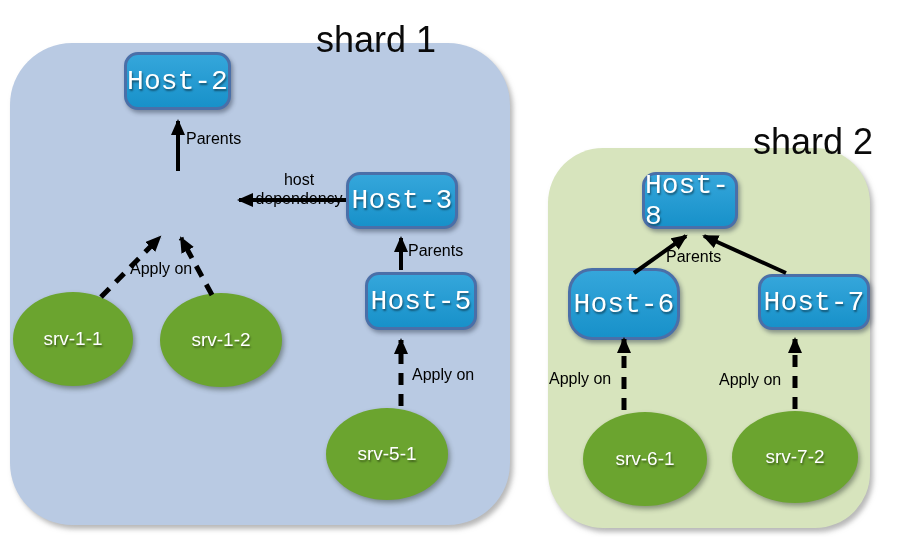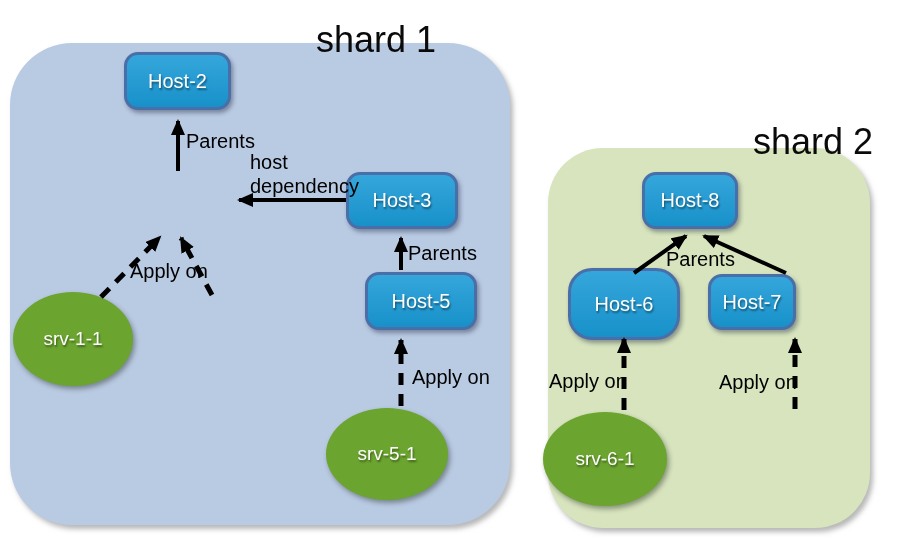--- a/index.html
+++ b/index.html
@@ -25,63 +25,66 @@
     position:absolute;color:#0a0a0a;font-size:36px;line-height:1;
     white-space:nowrap;
   }
   .title1{left:316px;top:22px;}
   .title2{left:753px;top:124px;}
   .host{
     position:absolute;display:flex;align-items:center;justify-content:center;
     background-color:var(--host_fill);
     background-image:linear-gradient(rgba(255,255,255,0.12),rgba(0,0,0,0.06));
     border:3px solid var(--host_border);border-radius:14px;
-    box-sizing:border-box;color:var(--node_text);font-size:20px;
+    box-sizing:border-box;color:var(--node_text);font-size:28px;
     text-shadow:1px 2px 2px rgba(0,0,0,0.45);
     box-shadow:2px 3px 4px rgba(40,50,70,0.45);
+    font-family:Liberation Mono, monospace;
   }
   .service{
     position:absolute;display:flex;align-items:center;justify-content:center;
     background:var(--service_fill);border-radius:50%;
     color:var(--node_text);font-size:19px;
     text-shadow:1px 2px 2px rgba(0,0,0,0.4);
     box-shadow:2px 3px 5px rgba(40,50,40,0.45);
   }
   .edge-label{
-    position:absolute;color:var(--label_text);font-size:20px;line-height:1.2;
+    position:absolute;color:var(--label_text);font-size:16px;line-height:1.2;
     white-space:nowrap;
   }
-  .edge-label.wrap{white-space:normal;text-align:left;}
+  .edge-label.wrap{white-space:normal;text-align:center;margin-top:20px;}
   svg.overlay{position:absolute;left:0;top:0;pointer-events:none;}
   svg .solid{stroke:var(--arrow);stroke-width:4;fill:none;}
   svg .dashed{stroke:var(--arrow);stroke-width:5;stroke-dasharray:12 9;fill:none;}
 </style>
 </head>
 <body>
 
 <div class="canvas">
 
   <div class="shard shard1"></div>
   <div class="shard shard2"></div>
 
   <div class="shard-title title1">shard 1</div>
   <div class="shard-title title2">shard 2</div>
 
   <div class="host" style="left:124px;top:52px;width:107px;height:58px;">Host-2</div>
   <div class="host" style="left:346px;top:172px;width:112px;height:57px;">Host-3</div>
   <div class="host" style="left:365px;top:272px;width:112px;height:58px;">Host-5</div>
 
   <div class="service" style="left:13px;top:292px;width:120px;height:94px;">srv-1-1</div>
+  <div class="service" style="left:160px;top:293px;width:122px;height:94px;">srv-1-2</div>
   <div class="service" style="left:326px;top:408px;width:122px;height:92px;">srv-5-1</div>
 
   <div class="host" style="left:642px;top:172px;width:96px;height:57px;">Host-8</div>
   <div class="host" style="left:568px;top:268px;width:112px;height:72px;border-radius:24px;">Host-6</div>
-  <div class="host" style="left:708px;top:274px;width:88px;height:56px;">Host-7</div>
+  <div class="host" style="left:758px;top:274px;width:112px;height:56px;">Host-7</div>
 
-  <div class="service" style="left:543px;top:412px;width:124px;height:94px;">srv-6-1</div>
+  <div class="service" style="left:583px;top:412px;width:124px;height:94px;">srv-6-1</div>
+  <div class="service" style="left:732px;top:411px;width:126px;height:92px;">srv-7-2</div>
 
   <svg class="overlay" width="906" height="537" viewBox="0 0 906 537">
     <defs>
       <marker id="ah" markerUnits="userSpaceOnUse" markerWidth="20" markerHeight="16" refX="14" refY="7" orient="auto">
         <path d="M0,0 L16,7 L0,14 Z" fill="#000000"></path>
       </marker>
     </defs>
 
     <line class="solid" x1="178" y1="171" x2="178" y2="121" marker-end="url(#ah)"></line>
     <line class="solid" x1="346" y1="200" x2="239" y2="200" marker-end="url(#ah)"></line>

